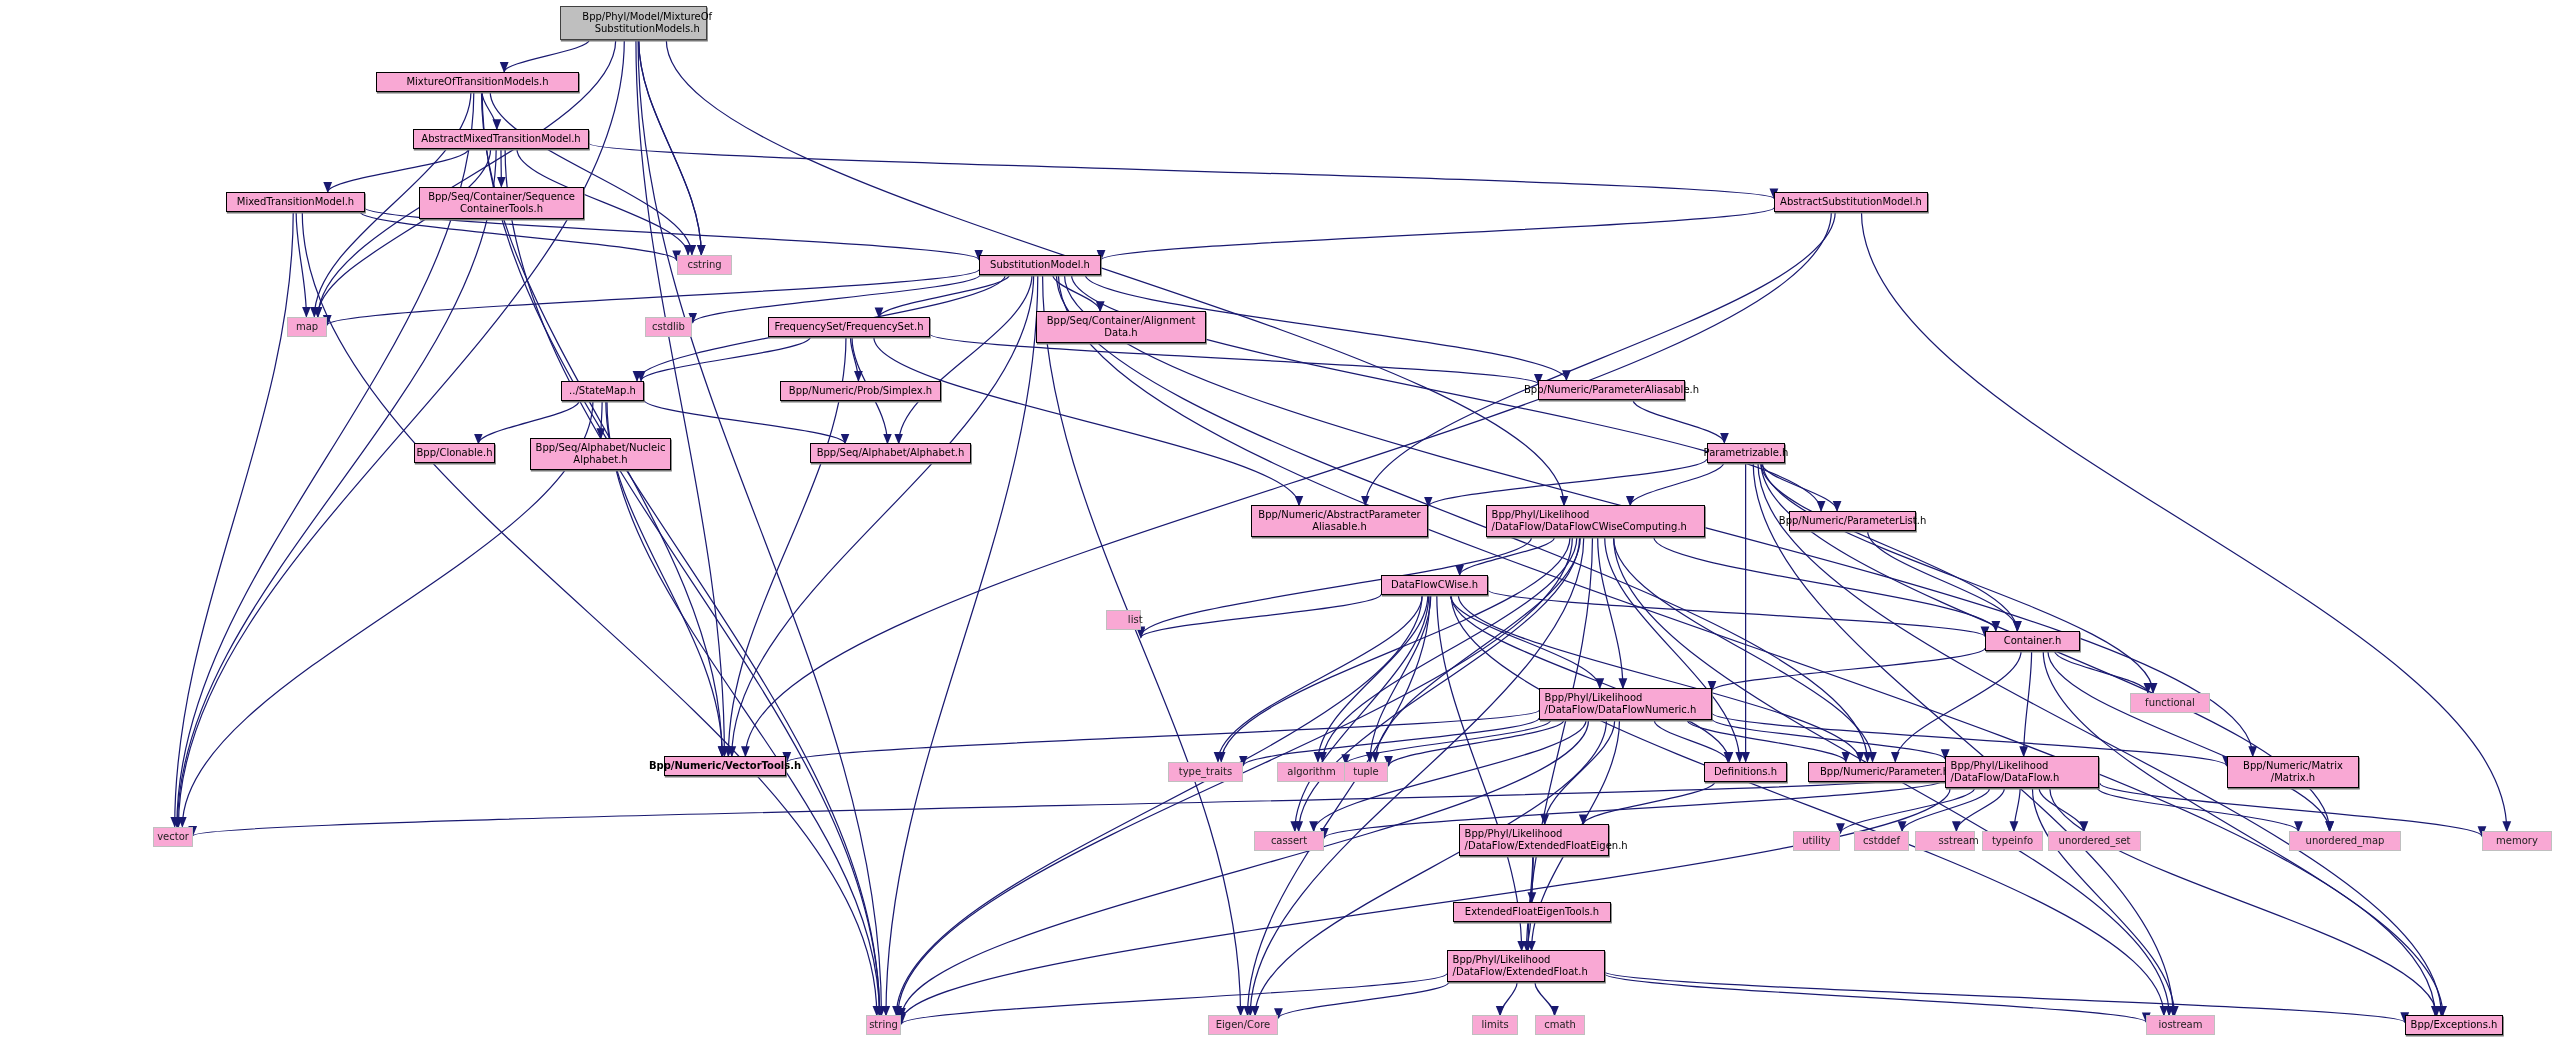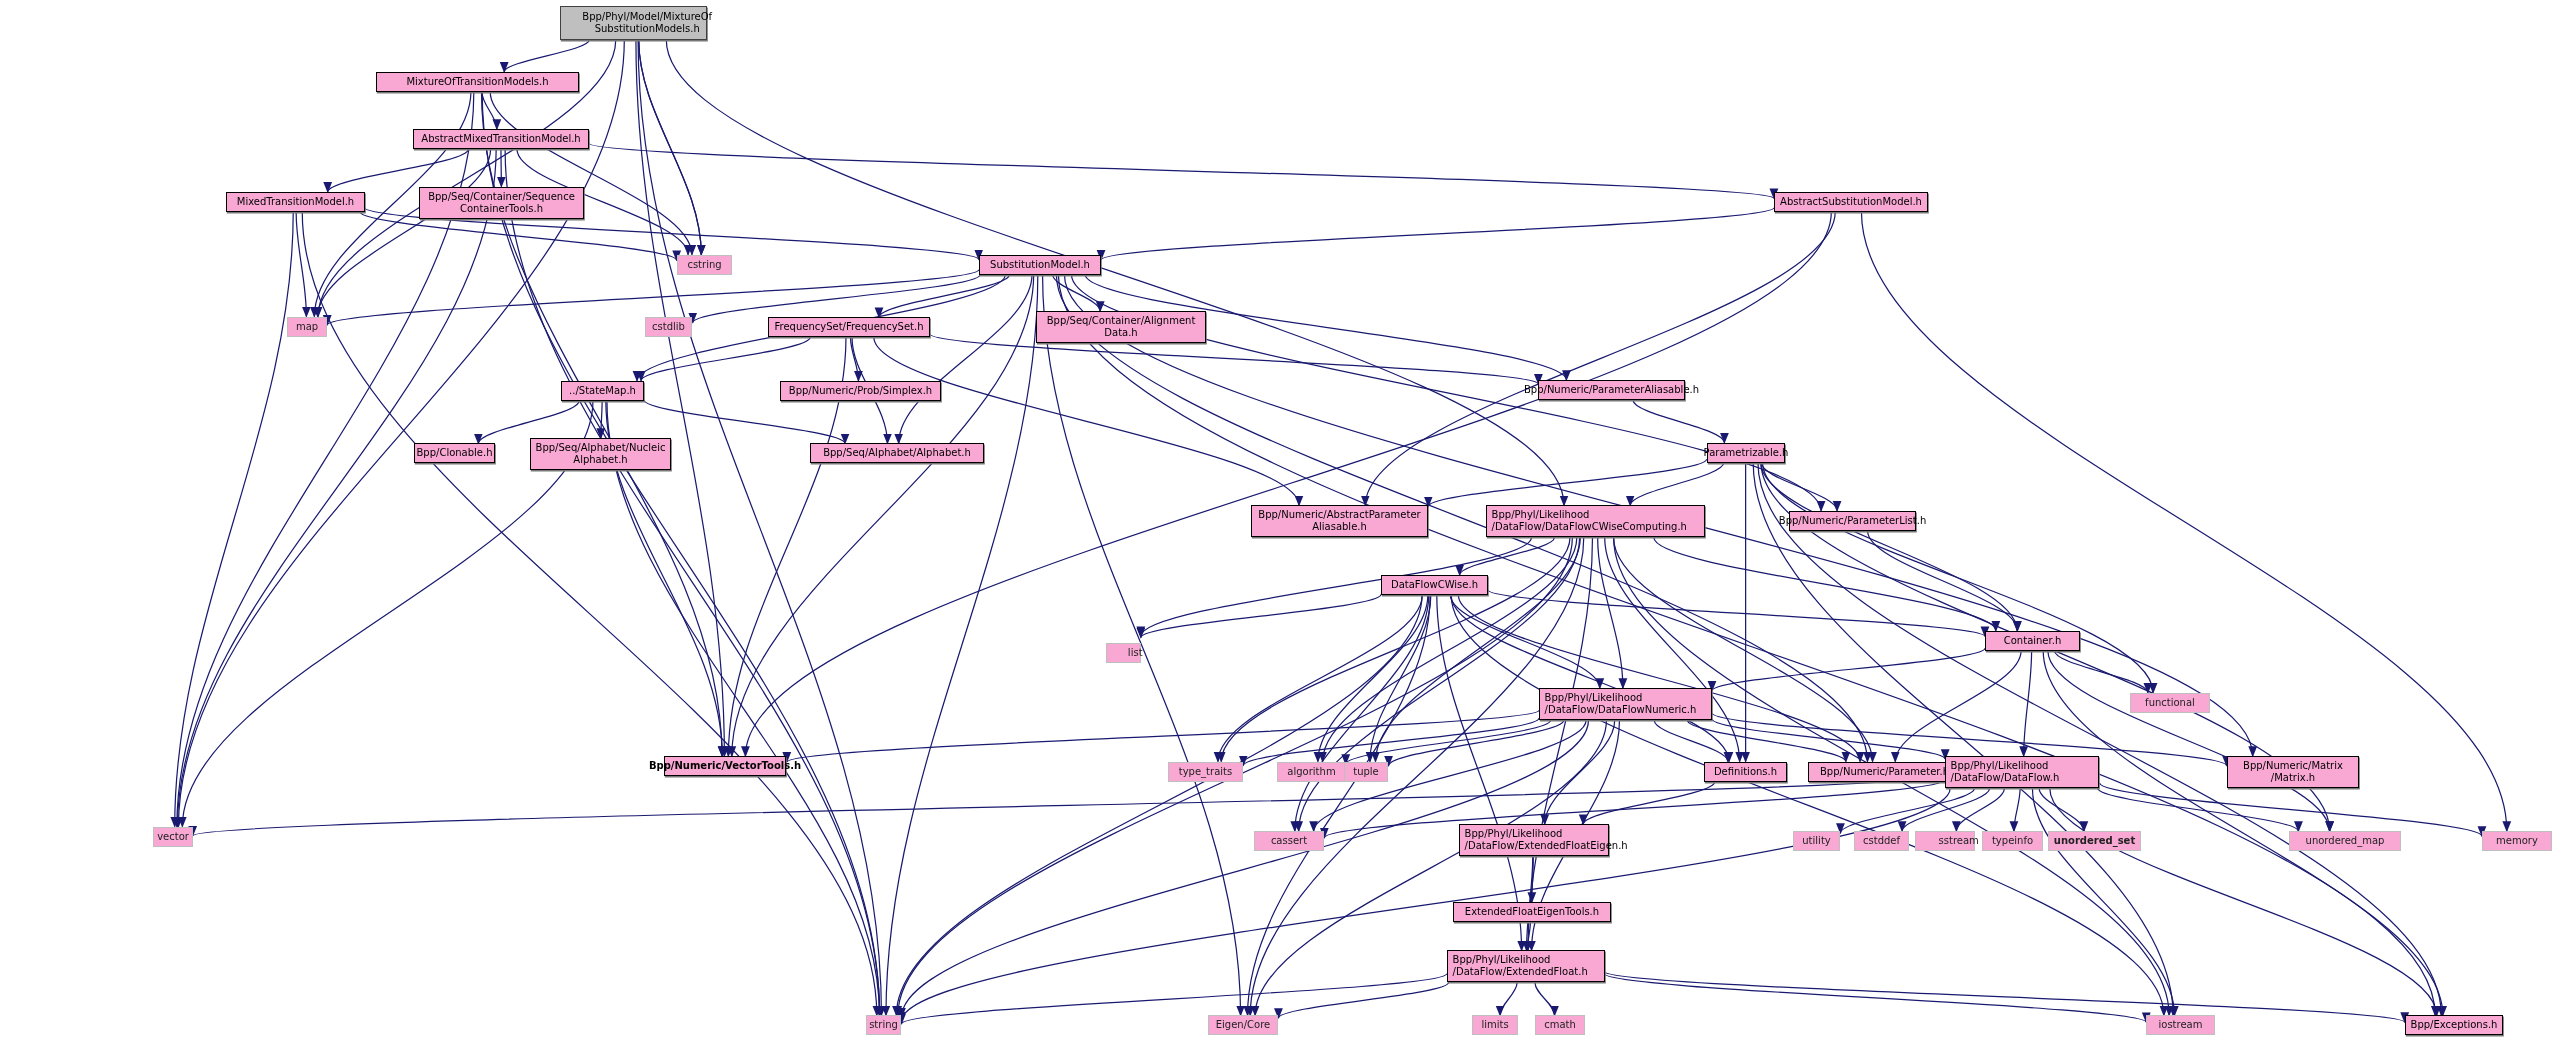--- a/index.html
+++ b/index.html
@@ -177,29 +177,29 @@
       <div class="node sys" style="left: 645px; top: 317px; width: 47px; height: 20px;">cstdlib</div>
       <div class="node " style="left: 768px; top: 317px; width: 162px; height: 20px;">FrequencySet/FrequencySet.h</div>
       <div class="node " style="left: 1036px; top: 311px; width: 170px; height: 32px;">Bpp/Seq/Container/Alignment
 Data.h</div>
       <div class="node " style="left: 561px; top: 381px; width: 83px; height: 20px;">../StateMap.h</div>
       <div class="node " style="left: 780px; top: 381px; width: 161px; height: 20px;">Bpp/Numeric/Prob/Simplex.h</div>
       <div class="node " style="left: 1538px; top: 380px; width: 147px; height: 20px;">Bpp/Numeric/ParameterAliasable.h</div>
       <div class="node " style="left: 414px; top: 443px; width: 81px; height: 20px;">Bpp/Clonable.h</div>
       <div class="node " style="left: 530px; top: 438px; width: 141px; height: 32px;">Bpp/Seq/Alphabet/Nucleic
 Alphabet.h</div>
-      <div class="node " style="left: 810px; top: 443px; width: 174px; height: 20px;">Bpp/Seq/Alphabet/Alphabet.h</div>
+      <div class="node " style="left: 810px; top: 443px; width: 161px; height: 20px;">Bpp/Seq/Alphabet/Alphabet.h</div>
       <div class="node " style="left: 1707px; top: 443px; width: 78px; height: 20px;">Parametrizable.h</div>
       <div class="node " style="left: 1251px; top: 505px; width: 177px; height: 32px;">Bpp/Numeric/AbstractParameter
 Aliasable.h</div>
       <div class="node  left" style="left: 1486px; top: 505px; width: 219px; height: 32px;">Bpp/Phyl/Likelihood
 /DataFlow/DataFlowCWiseComputing.h</div>
       <div class="node " style="left: 1789px; top: 511px; width: 127px; height: 20px;">Bpp/Numeric/ParameterList.h</div>
       <div class="node " style="left: 1381px; top: 575px; width: 107px; height: 20px;">DataFlowCWise.h</div>
-      <div class="node sys" style="left: 1106px; top: 643px; width: 35px; height: 20px; padding-left: 28px;">list</div>
+      <div class="node sys" style="left: 1106px; top: 610px; width: 35px; height: 20px; padding-left: 28px;">list</div>
       <div class="node " style="left: 1985px; top: 631px; width: 95px; height: 20px;">Container.h</div>
       <div class="node sys" style="left: 2130px; top: 693px; width: 80px; height: 20px;">functional</div>
       <div class="node  left" style="left: 1539px; top: 688px; width: 173px; height: 32px;">Bpp/Phyl/Likelihood
 /DataFlow/DataFlowNumeric.h</div>
       <div class="node " style="left: 664px; top: 756px; width: 122px; height: 20px; font-weight: bold;">Bpp/Numeric/VectorTools.h</div>
       <div class="node sys" style="left: 1168px; top: 762px; width: 75px; height: 20px;">type_traits</div>
       <div class="node sys" style="left: 1277px; top: 762px; width: 69px; height: 20px;">algorithm</div>
       <div class="node sys" style="left: 1344px; top: 762px; width: 44px; height: 20px;">tuple</div>
       <div class="node " style="left: 1704px; top: 762px; width: 83px; height: 20px;">Definitions.h</div>
       <div class="node " style="left: 1808px; top: 762px; width: 153px; height: 20px;">Bpp/Numeric/Parameter.h</div>
@@ -208,21 +208,21 @@
       <div class="node " style="left: 2227px; top: 756px; width: 132px; height: 32px;">Bpp/Numeric/Matrix
 /Matrix.h</div>
       <div class="node sys" style="left: 153px; top: 827px; width: 40px; height: 20px;">vector</div>
       <div class="node sys" style="left: 1254px; top: 831px; width: 70px; height: 20px;">cassert</div>
       <div class="node  left" style="left: 1459px; top: 824px; width: 150px; height: 32px;">Bpp/Phyl/Likelihood
 /DataFlow/ExtendedFloatEigen.h</div>
       <div class="node sys" style="left: 1793px; top: 831px; width: 47px; height: 20px;">utility</div>
       <div class="node sys" style="left: 1854px; top: 831px; width: 55px; height: 20px;">cstddef</div>
       <div class="node sys" style="left: 1915px; top: 831px; width: 60px; height: 20px; padding-left: 32px;">sstream</div>
       <div class="node sys" style="left: 1982px; top: 831px; width: 61px; height: 20px;">typeinfo</div>
-      <div class="node sys" style="left: 2048px; top: 831px; width: 93px; height: 20px; font-weight: bold;">unordered_set</div>
+      <div class="node sys" style="left: 2048px; top: 831px; width: 93px; height: 20px;">unordered_set</div>
       <div class="node sys" style="left: 2289px; top: 831px; width: 112px; height: 20px;">unordered_map</div>
       <div class="node sys" style="left: 2482px; top: 831px; width: 70px; height: 20px;">memory</div>
       <div class="node " style="left: 1453px; top: 902px; width: 158px; height: 20px;">ExtendedFloatEigenTools.h</div>
       <div class="node  left" style="left: 1447px; top: 950px; width: 158px; height: 32px;">Bpp/Phyl/Likelihood
 /DataFlow/ExtendedFloat.h</div>
       <div class="node sys" style="left: 866px; top: 1015px; width: 35px; height: 20px;">string</div>
       <div class="node sys" style="left: 1208px; top: 1015px; width: 70px; height: 20px;">Eigen/Core</div>
       <div class="node sys" style="left: 1472px; top: 1015px; width: 46px; height: 20px;">limits</div>
       <div class="node sys" style="left: 1535px; top: 1015px; width: 50px; height: 20px;">cmath</div>
       <div class="node sys" style="left: 2146px; top: 1015px; width: 69px; height: 20px;">iostream</div>

